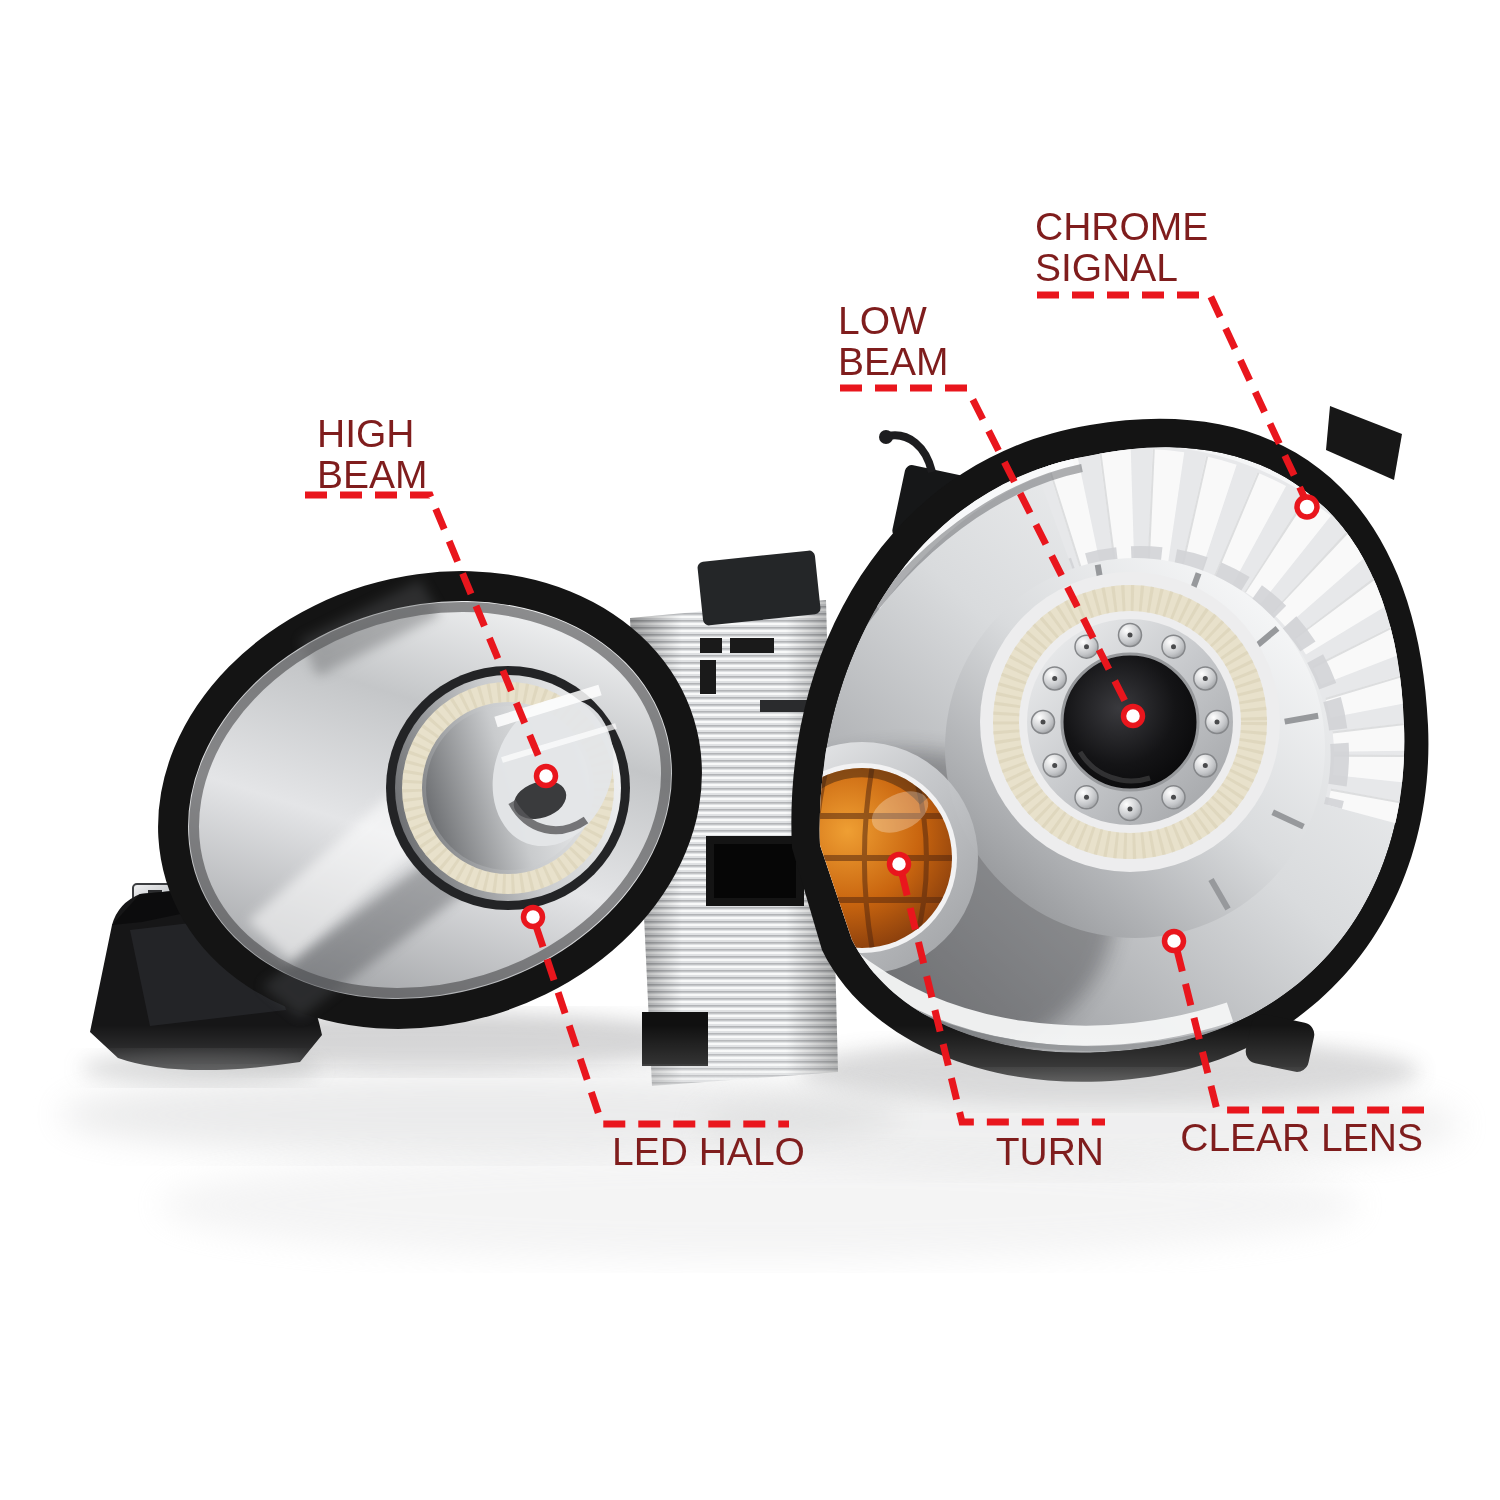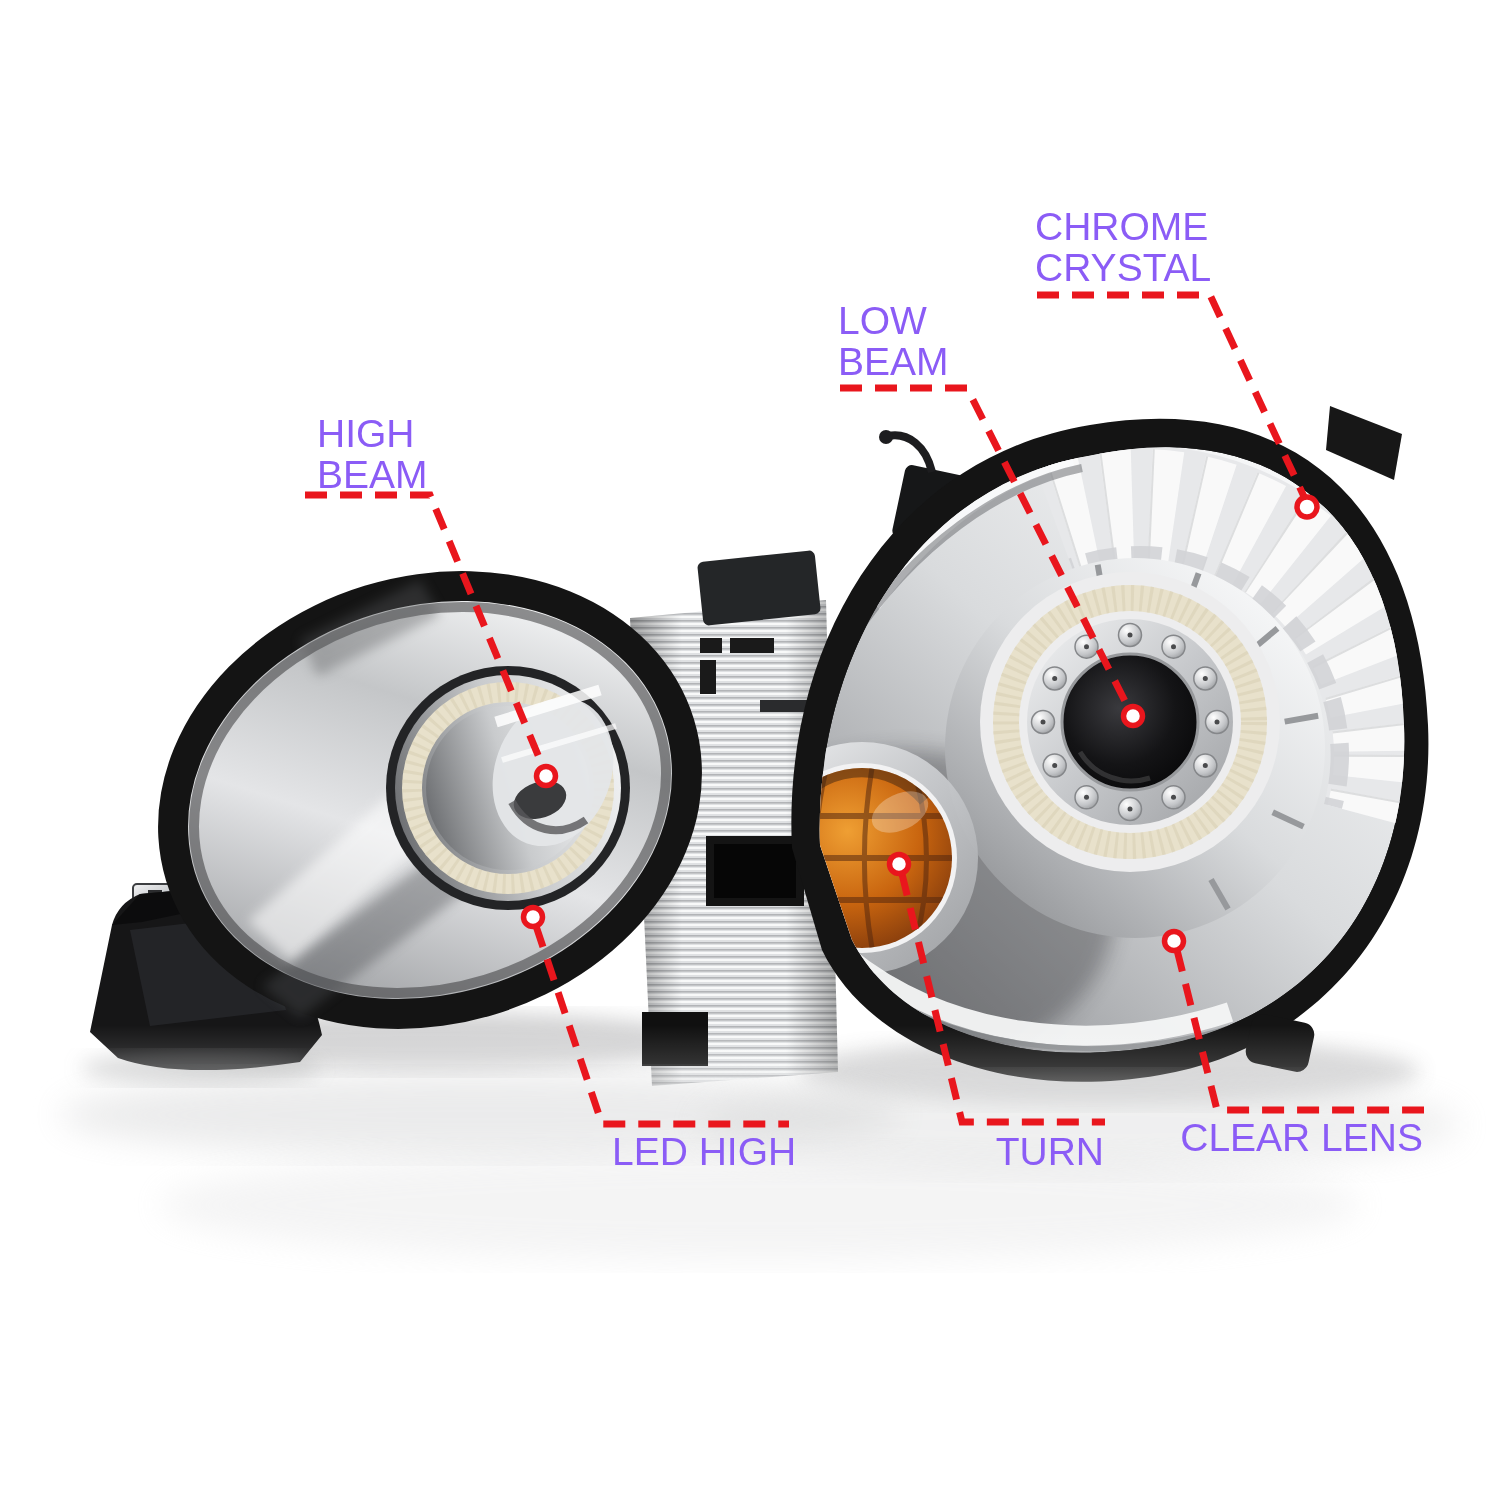--- a/index.html
+++ b/index.html
@@ -1,19 +1,19 @@
 <!DOCTYPE html>
 <html><head>
 <meta charset="utf-8">
 <style>
   html,body{margin:0;padding:0;background:#ffffff;}
   .stage{position:relative;width:1500px;height:1500px;background:#ffffff;overflow:hidden;
          font-family:"Liberation Sans",sans-serif;}
   .art{position:absolute;left:0;top:0;}
-  .label{position:absolute;font-size:39px;line-height:41px;color:#8b5cf6;
+  .label{position:absolute;font-size:39px;line-height:41px;color:#7f1d1d;
          font-family:"Liberation Sans",sans-serif;white-space:nowrap;letter-spacing:0;}
   .label .line{display:block;}
   .align-right{text-align:right;}
 </style>
 </head>
 <body>
 
 <div class="stage">
 
 <svg class="art" width="1500" height="1500" viewBox="0 0 1500 1500">
@@ -255,32 +255,32 @@
     <circle cx="1133" cy="716" r="9.5"></circle>
     <circle cx="546" cy="776" r="9.5"></circle>
     <circle cx="533" cy="917" r="9.5"></circle>
     <circle cx="899" cy="864" r="9.5"></circle>
     <circle cx="1174" cy="941" r="9.5"></circle>
   </g>
 </svg>
 
 <div class="label" style="left:1035px;top:206px">
   <span class="line">CHROME</span>
-  <span class="line">CRYSTAL</span>
+  <span class="line">SIGNAL</span>
 </div>
 <div class="label" style="left:838px;top:300px">
   <span class="line">LOW</span>
   <span class="line">BEAM</span>
 </div>
 <div class="label" style="left:317px;top:413px">
   <span class="line">HIGH</span>
   <span class="line">BEAM</span>
 </div>
 <div class="label" style="left:612px;top:1131px">
-  <span class="line">LED HIGH</span>
+  <span class="line">LED HALO</span>
 </div>
 <div class="label align-right" style="left:854px;top:1131px;width:250px">
   <span class="line">TURN</span>
 </div>
 <div class="label align-right" style="left:1143px;top:1117px;width:280px">
   <span class="line">CLEAR LENS</span>
 </div>
 
 </div>
 

